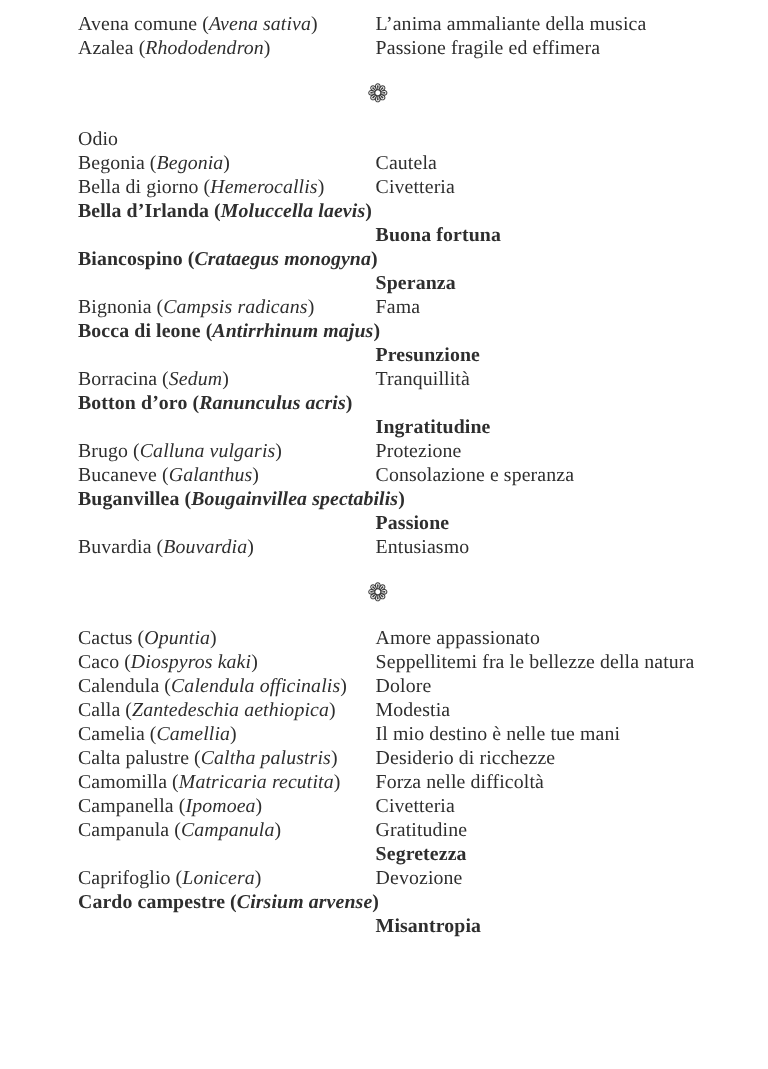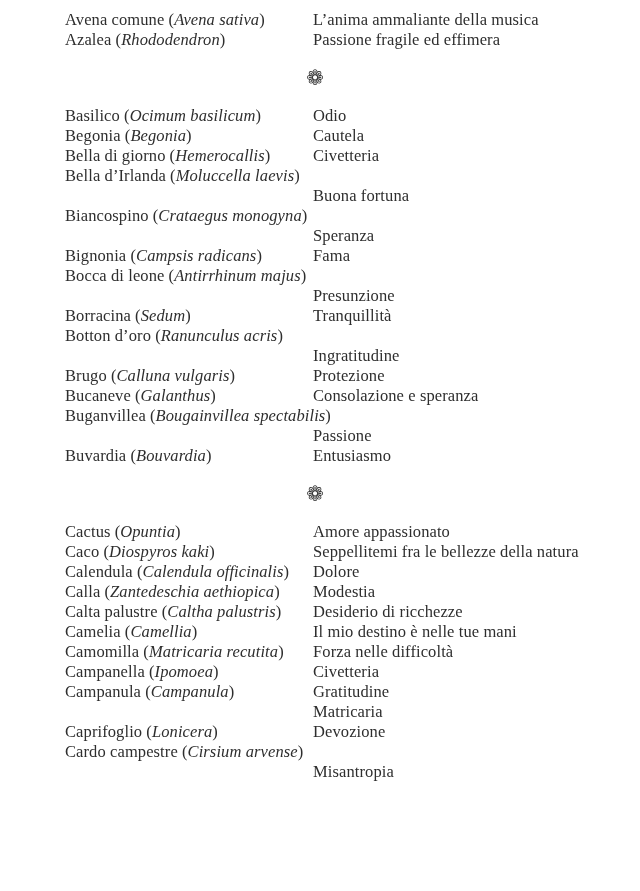--- a/index.html
+++ b/index.html
@@ -14,21 +14,21 @@
     padding: 10px 0 0 65px;
     font-family: "Liberation Serif", "DejaVu Serif", serif;
     font-size: 16.5px;
     line-height: 20px;
     color: #2e2e2e;
     letter-spacing: 0.1px;
   }
   .row { display: flex; align-items: center; }
   .name { flex: 0 0 248px; white-space: nowrap; }
   .meaning { max-width: 278px; }
-  .row.overflow { display: block; }
+  .row.overflow { display: block; font-weight: bold; }
   .row.overflow .name { display: block; width: auto; }
   .row.overflow .meaning { margin-left: 248px; }
   .lat { font-style: italic; }
   .op { margin-left: 0.25em; }
   .separator {
     width: 500px;
     height: 56px;
     display: flex;
     align-items: center;
     justify-content: center;
@@ -52,21 +52,20 @@
   <div class="row">
     <div class="name"><span class="nm">Azalea</span><span class="op">(</span><span class="lat">Rhododendron</span><span class="cp">)</span></div>
     <div class="meaning">Passione fragile ed effimera</div>
   </div>
 
   <div class="separator">
     <span class="orn">❁</span>
   </div>
 
   <div class="row">
-    <div class="name"><span class="nm">Basilico</span><span class="op">(</span><span class="lat">Ocimum basilicum</span><span class="cp">)</span></div>
     <div class="meaning">Odio</div>
   </div>
 
   <div class="row">
     <div class="name"><span class="nm">Begonia</span><span class="op">(</span><span class="lat">Begonia</span><span class="cp">)</span></div>
     <div class="meaning">Cautela</div>
   </div>
 
   <div class="row">
     <div class="name"><span class="nm">Bella di giorno</span><span class="op">(</span><span class="lat">Hemerocallis</span><span class="cp">)</span></div>
@@ -141,46 +140,46 @@
     <div class="name"><span class="nm">Calendula</span><span class="op">(</span><span class="lat">Calendula officinalis</span><span class="cp">)</span></div>
     <div class="meaning">Dolore</div>
   </div>
 
   <div class="row">
     <div class="name"><span class="nm">Calla</span><span class="op">(</span><span class="lat">Zantedeschia aethiopica</span><span class="cp">)</span></div>
     <div class="meaning">Modestia</div>
   </div>
 
   <div class="row">
-    <div class="name"><span class="nm">Calta palustre</span><span class="op">(</span><span class="lat">Caltha palustris</span><span class="cp">)</span></div>
-    <div class="meaning">Desiderio di ricchezze</div>
+    <div class="name"><span class="nm">Camelia</span><span class="op">(</span><span class="lat">Camellia</span><span class="cp">)</span></div>
+    <div class="meaning">Il mio destino è nelle tue mani</div>
   </div>
 
   <div class="row">
-    <div class="name"><span class="nm">Camelia</span><span class="op">(</span><span class="lat">Camellia</span><span class="cp">)</span></div>
-    <div class="meaning">Il mio destino è nelle tue mani</div>
+    <div class="name"><span class="nm">Calta palustre</span><span class="op">(</span><span class="lat">Caltha palustris</span><span class="cp">)</span></div>
+    <div class="meaning">Desiderio di ricchezze</div>
   </div>
 
   <div class="row">
     <div class="name"><span class="nm">Camomilla</span><span class="op">(</span><span class="lat">Matricaria recutita</span><span class="cp">)</span></div>
     <div class="meaning">Forza nelle difficoltà</div>
   </div>
 
   <div class="row">
     <div class="name"><span class="nm">Campanella</span><span class="op">(</span><span class="lat">Ipomoea</span><span class="cp">)</span></div>
     <div class="meaning">Civetteria</div>
   </div>
 
   <div class="row">
     <div class="name"><span class="nm">Campanula</span><span class="op">(</span><span class="lat">Campanula</span><span class="cp">)</span></div>
     <div class="meaning">Gratitudine</div>
   </div>
 
   <div class="row overflow">
-    <div class="meaning">Matricaria</div>
+    <div class="meaning">Segretezza</div>
   </div>
 
   <div class="row">
     <div class="name"><span class="nm">Caprifoglio</span><span class="op">(</span><span class="lat">Lonicera</span><span class="cp">)</span></div>
     <div class="meaning">Devozione</div>
   </div>
 
   <div class="row overflow">
     <div class="name"><span class="nm">Cardo campestre</span><span class="op">(</span><span class="lat">Cirsium arvense</span><span class="cp">)</span></div>
     <div class="meaning">Misantropia</div>

